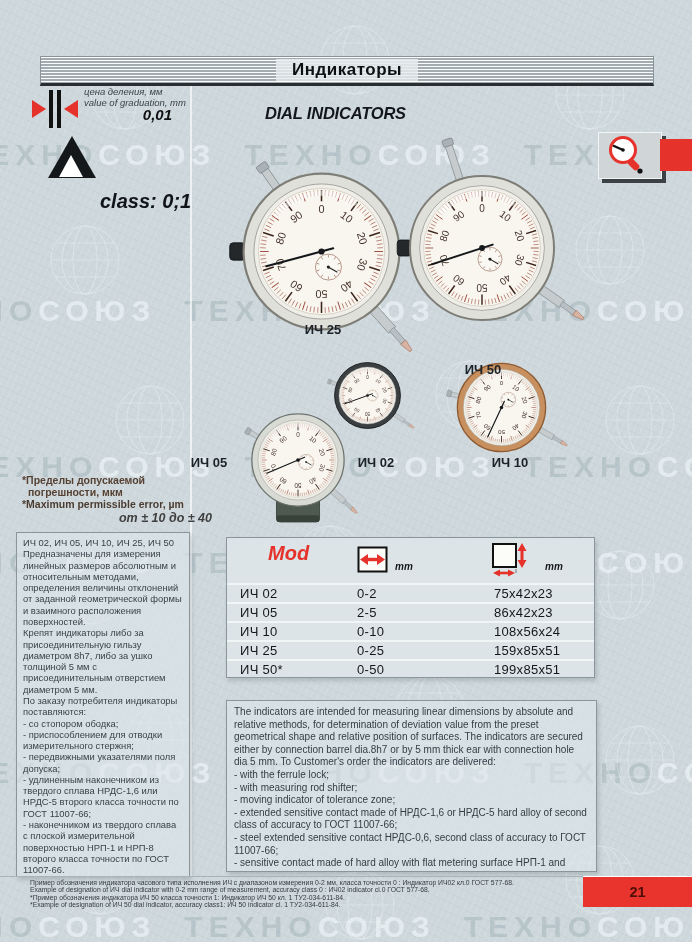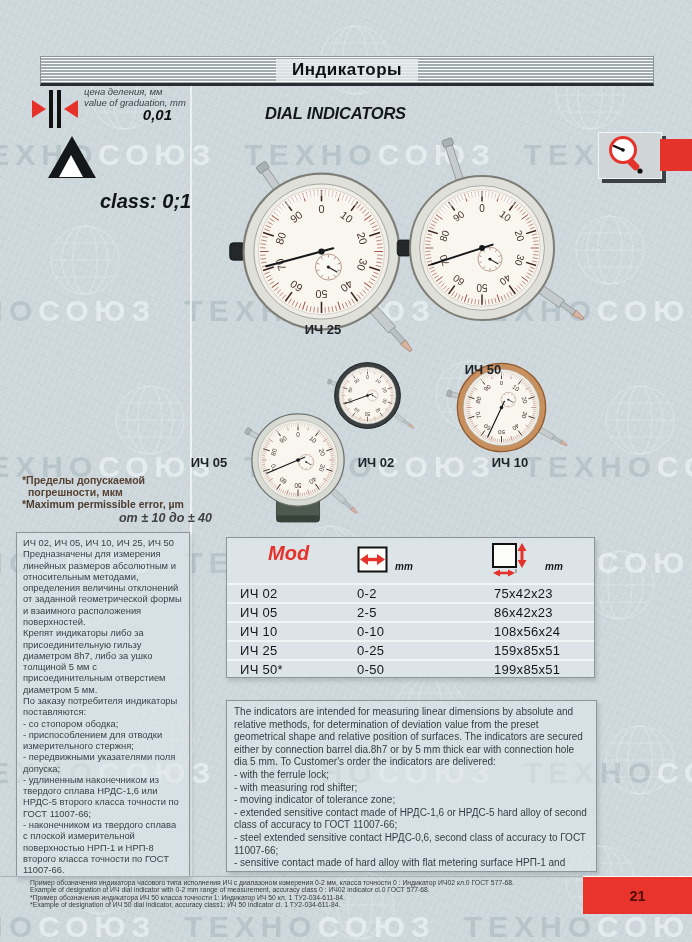--- a/index.html
+++ b/index.html
@@ -94,21 +94,21 @@
     height:17px; align-items:center; border-top:2px solid #f0f5f6;
     font-size:13px; letter-spacing:0.3px; color:#14171a;}
 
   .en-box{position:absolute; left:226px; top:700px; width:371px; height:172px;
     padding:5px 7px; box-sizing:border-box; overflow:hidden;
     font-size:10px; line-height:1.26; color:#333d45;}
   .en-box .p{margin:0;}
 
   .footer-rule{position:absolute; left:0; top:876px; width:692px; height:1px; background:#a9b2b6;}
   .notes{position:absolute; left:30px; top:879px; font-size:6.8px; line-height:7.3px; color:#353b40;}
-  .page-num{position:absolute; left:583px; top:877px; width:109px; height:37px; background:#e8342c;
+  .page-num{position:absolute; left:583px; top:877px; width:109px; height:30px; background:#e8342c;
     display:flex; align-items:center; justify-content:center;
     font-size:14.5px; font-weight:bold; color:#4f0f08; box-shadow:0 -1px 0 #ffffff;}
 </style>
 </head>
 <body>
 
 <div class="page">
 
   <div class="wm-layer" id="wm">
       <div class="wm-row" style="top: 140px; left: -35px;"><span class="wm-a">ТЕХНО</span><span class="wm-b">СОЮЗ</span><span class="wm-a">ТЕХНО</span><span class="wm-b">СОЮЗ</span><span class="wm-a">ТЕХНО</span><span class="wm-b">СОЮЗ</span></div>

